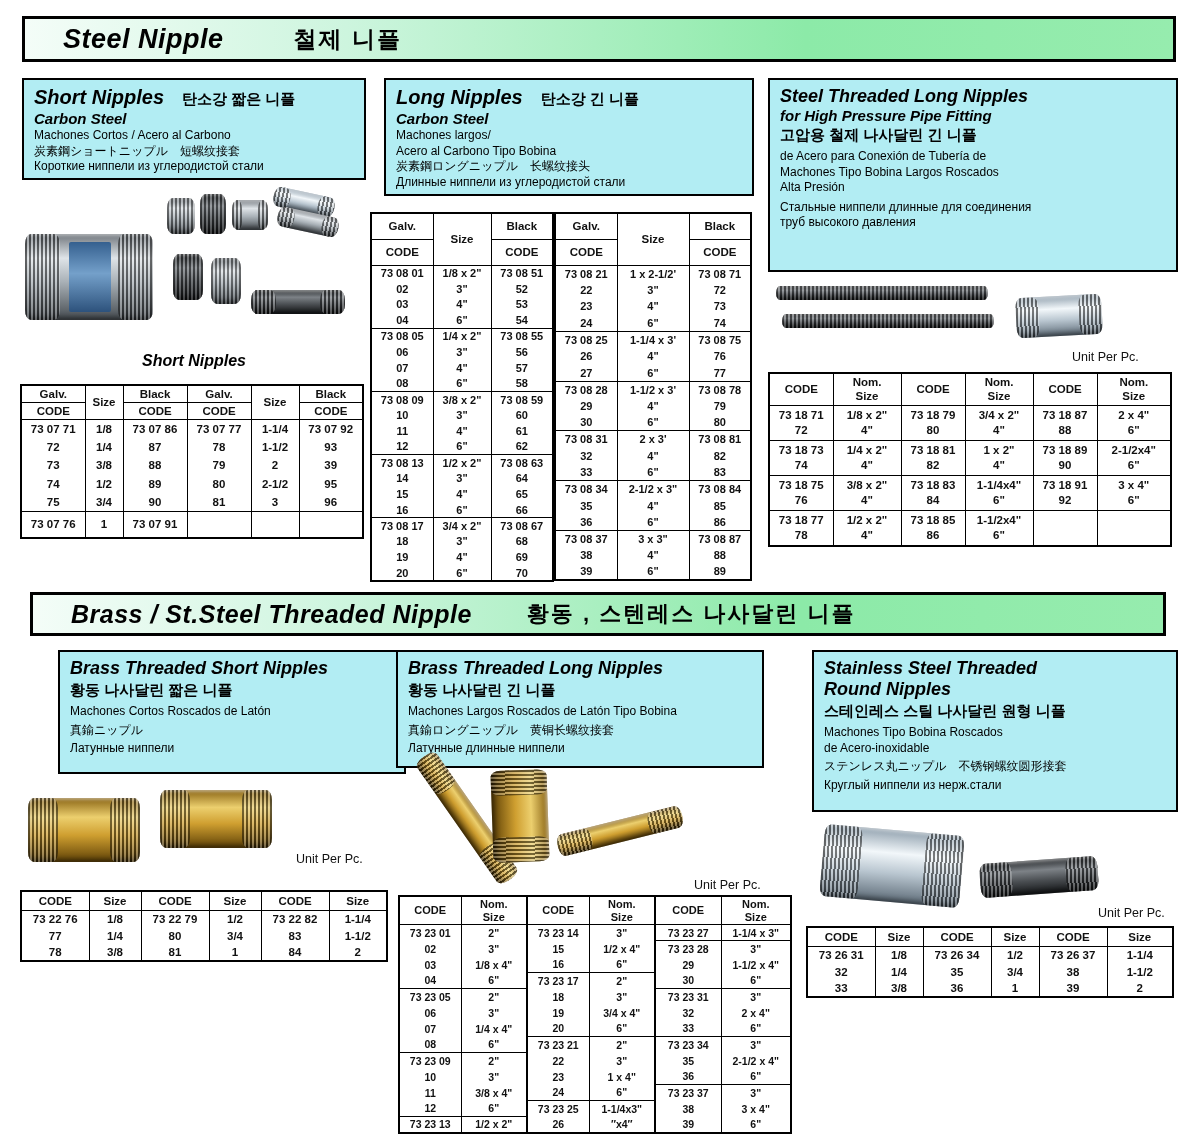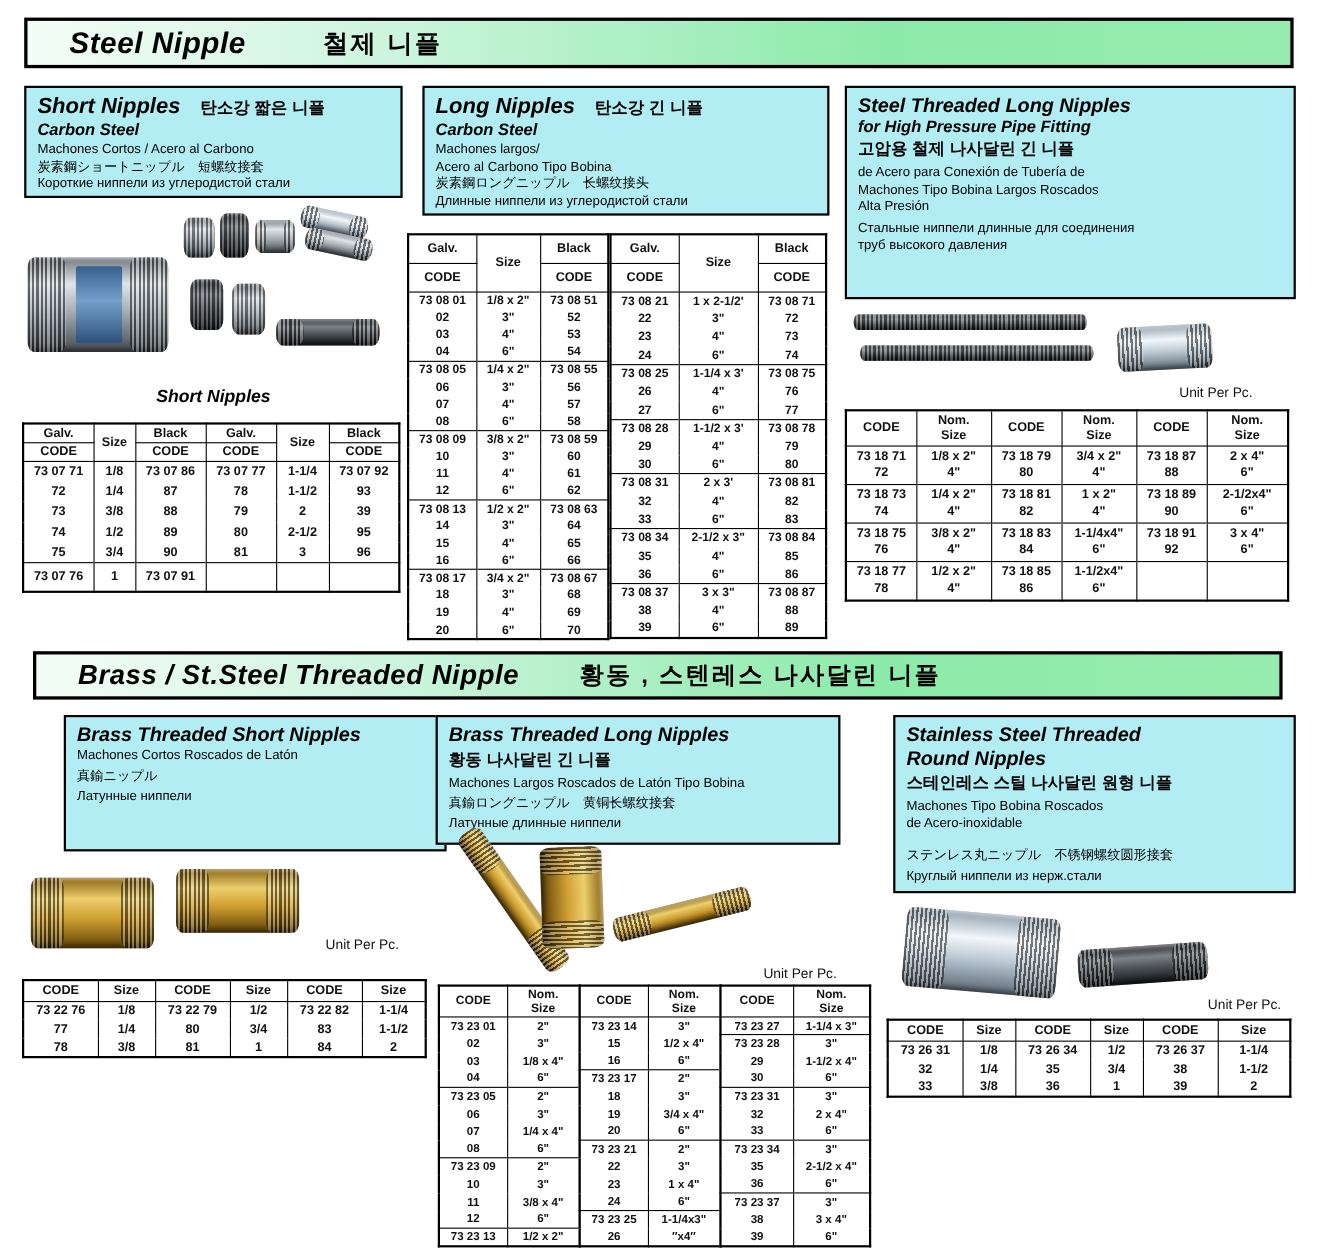--- a/index.html
+++ b/index.html
@@ -542,20 +542,21 @@
       </table>
     </div>
 
   <div class="banner" style="left:30px;top:592px;width:1136px;height:44px;gap:55px;">
     <span class="b-en" style="font-size:25px;">Brass / St.Steel Threaded Nipple</span>
     <span class="b-ko" style="font-size:22px;">황동 , 스텐레스 나사달린 니플</span>
   </div>
 
   <div class="secbox" style="left:22px;top:650px;width:348px;height:124px;margin-left:36px;">
     <div class="t-en sm">Brass Threaded Short Nipples</div>
+    <div class="t-ko blk">황동 나사달린 짧은 니플</div>
     <div class="d-line" style="margin-bottom:3px;">Machones Cortos Roscados de Latón</div>
     <div class="d-line" style="margin-bottom:3px;">真鍮ニップル</div>
     <div class="d-line">Латунные ниппели</div>
   </div>
 
   <div class="photo" style="left:28px;top:782px;width:270px;height:96px;">
     <div class="pipe brass th-ends" style="left:0;top:16px;width:112px;height:64px;"></div>
     <div class="pipe brass th-ends" style="left:132px;top:8px;width:112px;height:58px;"></div>
   </div>
 
@@ -834,21 +835,21 @@
           </tbody>
         </table>
       </div>
   </div>
 
   <div class="secbox" style="left:812px;top:650px;width:366px;height:162px;">
     <div class="t-en sm">Stainless Steel Threaded</div>
     <div class="t-en sm">Round Nipples</div>
     <div class="t-ko blk">스테인레스 스틸 나사달린 원형 니플</div>
     <div class="d-line">Machones Tipo Bobina Roscados</div>
-    <div class="d-line" style="margin-bottom:14px;">de Acero-inoxidable</div>
+    <div class="d-line" style="margin-bottom:3px;">de Acero-inoxidable</div>
     <div class="d-line" style="margin-bottom:3px;">ステンレス丸ニップル　不锈钢螺纹圆形接套</div>
     <div class="d-line">Круглый ниппели из нерж.стали</div>
   </div>
 
   <div class="photo" style="left:818px;top:824px;width:290px;height:96px;">
     <div class="pipe shiny th-ends" style="left:4px;top:6px;width:140px;height:72px;transform:rotate(5deg);"></div>
     <div class="pipe darkm th-ends" style="left:162px;top:36px;width:118px;height:34px;transform:rotate(-4deg);"></div>
   </div>
 
   <div class="unit" style="left:1098px;top:906px;">Unit Per Pc.</div>

